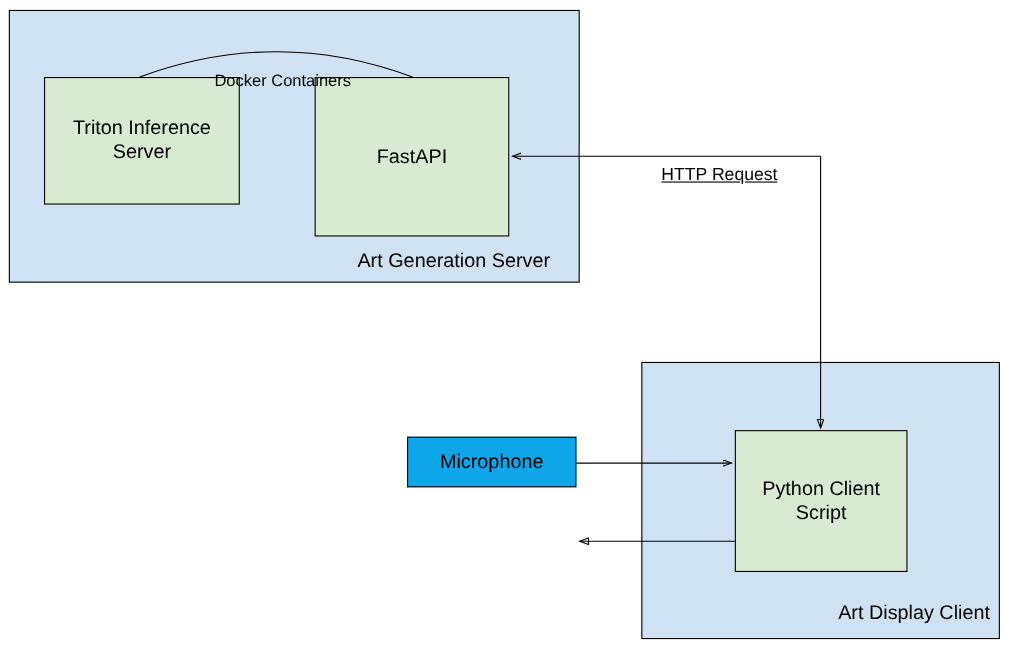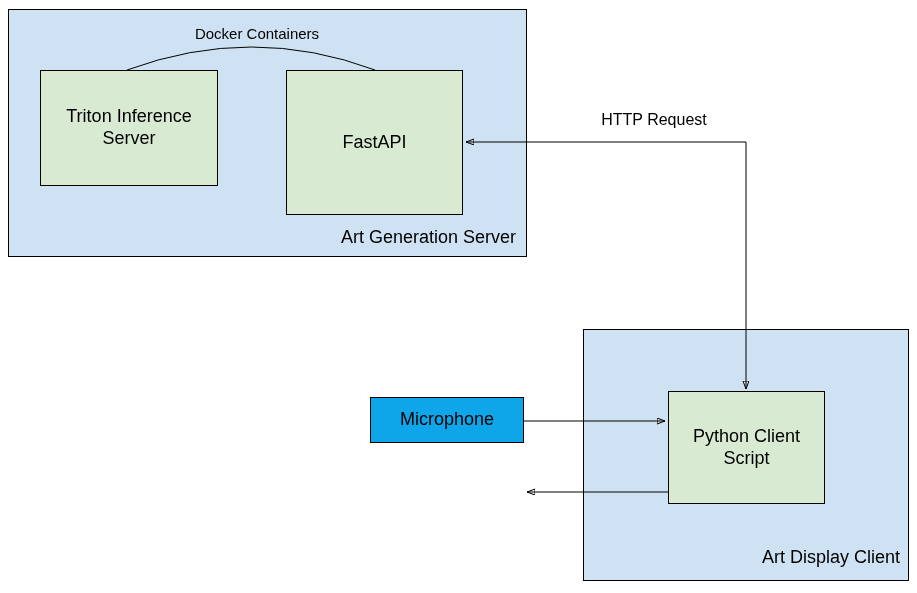--- a/index.html
+++ b/index.html
@@ -47,40 +47,42 @@
   .device {
     background: #0ea5e9;
     text-align: center;
   }
   .conn-label {
     position: absolute;
     text-align: center;
     color: #000000;
     white-space: nowrap;
     z-index: 4;
+    margin-top: 40px;
   }
   #docker-label {
     left: 157px;
     top: 25px;
     width: 200px;
     font-size: 15px;
   }
   #http-label {
     left: 579px;
     top: 111px;
     width: 150px;
     font-size: 16px;
+    text-decoration: underline;
   }
   #ags { left: 8px;   top: 9px;   width: 519px; height: 248px; }
-  #ags-label { right: 10px; bottom: 8px; }
+  #ags-label { right: 26px; bottom: 8px; }
   #adc { left: 583px; top: 329px; width: 326px; height: 252px; }
   #adc-label { right: 8px; bottom: 12px; }
   #triton  { left: 40px;  top: 70px;  width: 178px; height: 116px; }
   #fastapi { left: 286px; top: 70px;  width: 177px; height: 145px; }
-  #python  { left: 668px; top: 391px; width: 157px; height: 113px; }
+  #python  { left: 668px; top: 391px; width: 157px; height: 129px; }
   #mic     { left: 370px; top: 397px; width: 154px; height: 46px; }
   #epaper  { left: 370px; top: 469px; width: 154px; height: 47px; }
   .overlay {
     position: absolute;
     left: 0;
     top: 0;
     width: 917px;
     height: 593px;
     pointer-events: none;
     z-index: 5;

